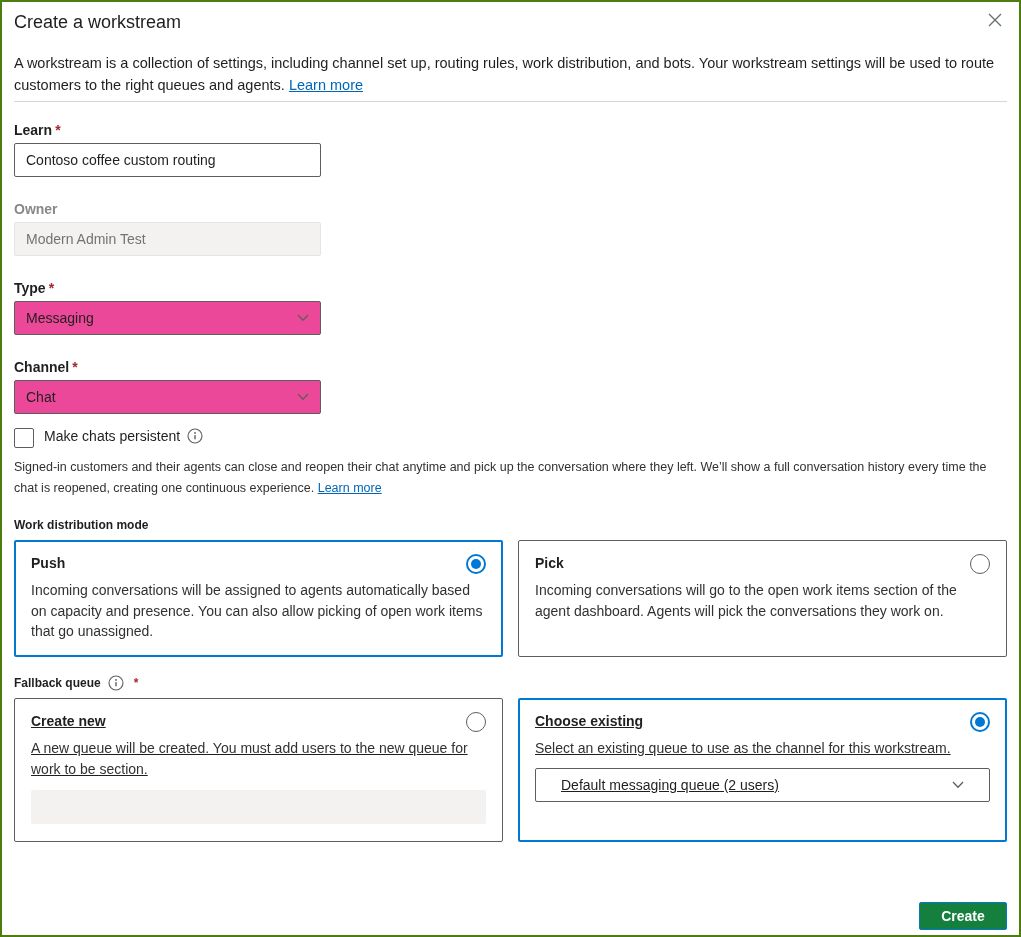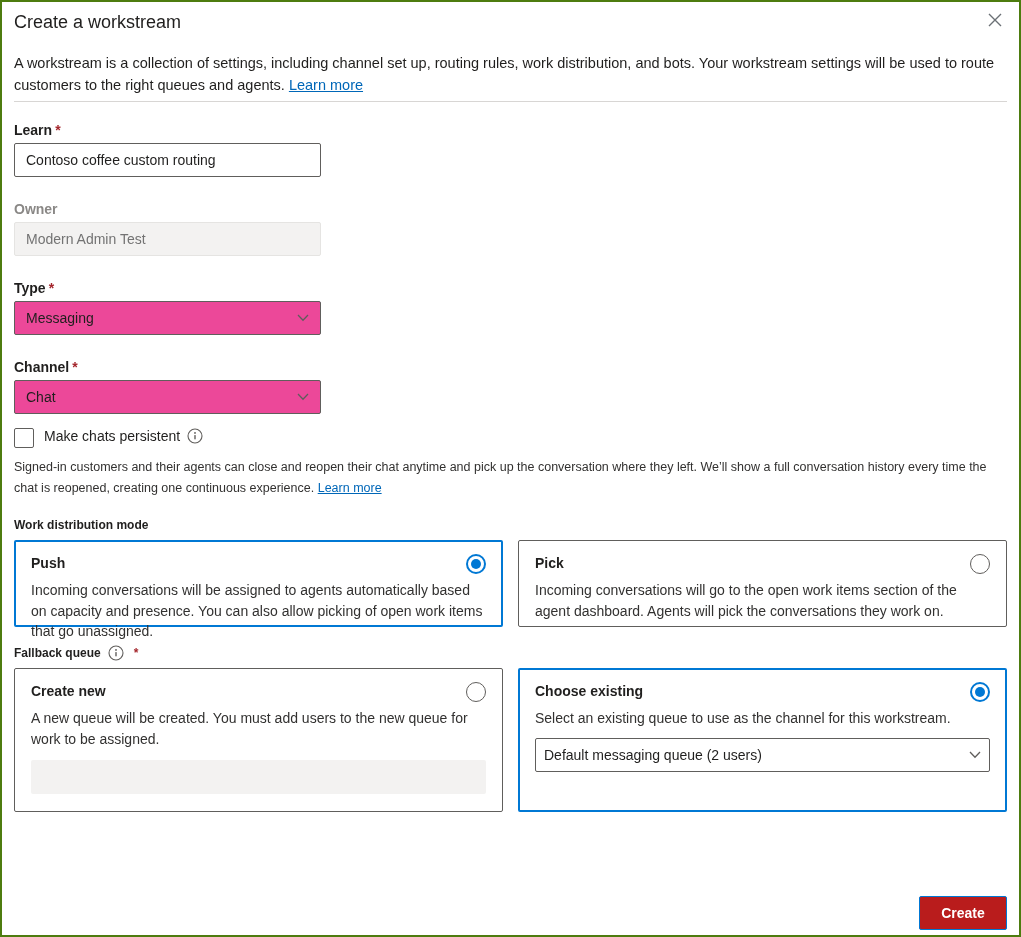--- a/index.html
+++ b/index.html
@@ -70,47 +70,47 @@
 
   .card-grid { margin-top: 5px; display: grid; grid-template-columns: 1fr 1fr; column-gap: 15px; }
   .option-card {
     border: 1px solid #605e5c; border-radius: 2px; background: #fff;
     padding: 12px 16px; cursor: pointer; position: relative;
   }
   .option-card.selected { border: 2px solid #0078d4; padding: 11px 15px; }
   .card-head { display: flex; justify-content: space-between; align-items: flex-start; }
   .card-title { font-size: 14px; font-weight: 700; color: #201f1e; line-height: 20px; }
   .card-desc { margin-top: 6px; font-size: 14px; line-height: 20.5px; color: #323130; max-width: 460px; }
-  .wdm-card { height: 87px; }
-  .fb-card { height: 144px; }
+  .wdm-card { height: 117px; }
+  .fb-card { height: 144px; text-decoration: underline; }
 
   .radio {
     width: 20px; height: 20px; border-radius: 50%;
     border: 1px solid #605e5c; background: #fff; flex: none; cursor: pointer;
     display: inline-flex; align-items: center; justify-content: center; margin-top: 1px;
   }
   .radio.checked { border: 2px solid #0078d4; }
   .radio.checked::after {
     content: ""; width: 10px; height: 10px; border-radius: 50%; background: #0078d4;
   }
 
   .card-input-disabled {
     margin-top: 11px; width: 100%; height: 34px;
     background: #f3f2f1; border: none; border-radius: 2px;
   }
   .card-select {
     margin-top: 9px; width: 100%; height: 34px;
     border: 1px solid #605e5c; border-radius: 2px; background: #fff;
     display: flex; align-items: center; justify-content: space-between;
-    padding: 0 8px; font-size: 14px; color: #201f1e; cursor: pointer;
+    padding: 0 25px; font-size: 14px; color: #201f1e; cursor: pointer;
   }
 
   .footer { margin-top: auto; margin-bottom: 5px; display: flex; justify-content: flex-end; }
   .create-btn {
-    min-width: 88px; height: 34px; background: #b91c1c; color: #fff;
+    min-width: 88px; height: 28px; background: #15803d; color: #fff;
     border: 1px solid #0078d4; border-radius: 2px;
     font-family: inherit; font-size: 14px; font-weight: 700; cursor: pointer; padding: 3px 18px;
   }
 </style>
 </head>
 <body>
 
 <div class="dialog">
 
   <div class="title-row">
@@ -202,21 +202,21 @@
     </span>
     <span class="req">*</span>
   </div>
 
   <div class="card-grid">
     <div class="option-card fb-card">
       <div class="card-head">
         <span class="card-title">Create new</span>
         <span class="radio"></span>
       </div>
-      <p class="card-desc">A new queue will be created. You must add users to the new queue for work to be assigned.</p>
+      <p class="card-desc">A new queue will be created. You must add users to the new queue for work to be section.</p>
       <input class="card-input-disabled" type="text" disabled="" value="" style="">
     </div>
     <div class="option-card fb-card selected">
       <div class="card-head">
         <span class="card-title">Choose existing</span>
         <span class="radio checked"></span>
       </div>
       <p class="card-desc">Select an existing queue to use as the channel for this workstream.</p>
       <div class="card-select">
         <span>Default messaging queue (2 users)</span>

